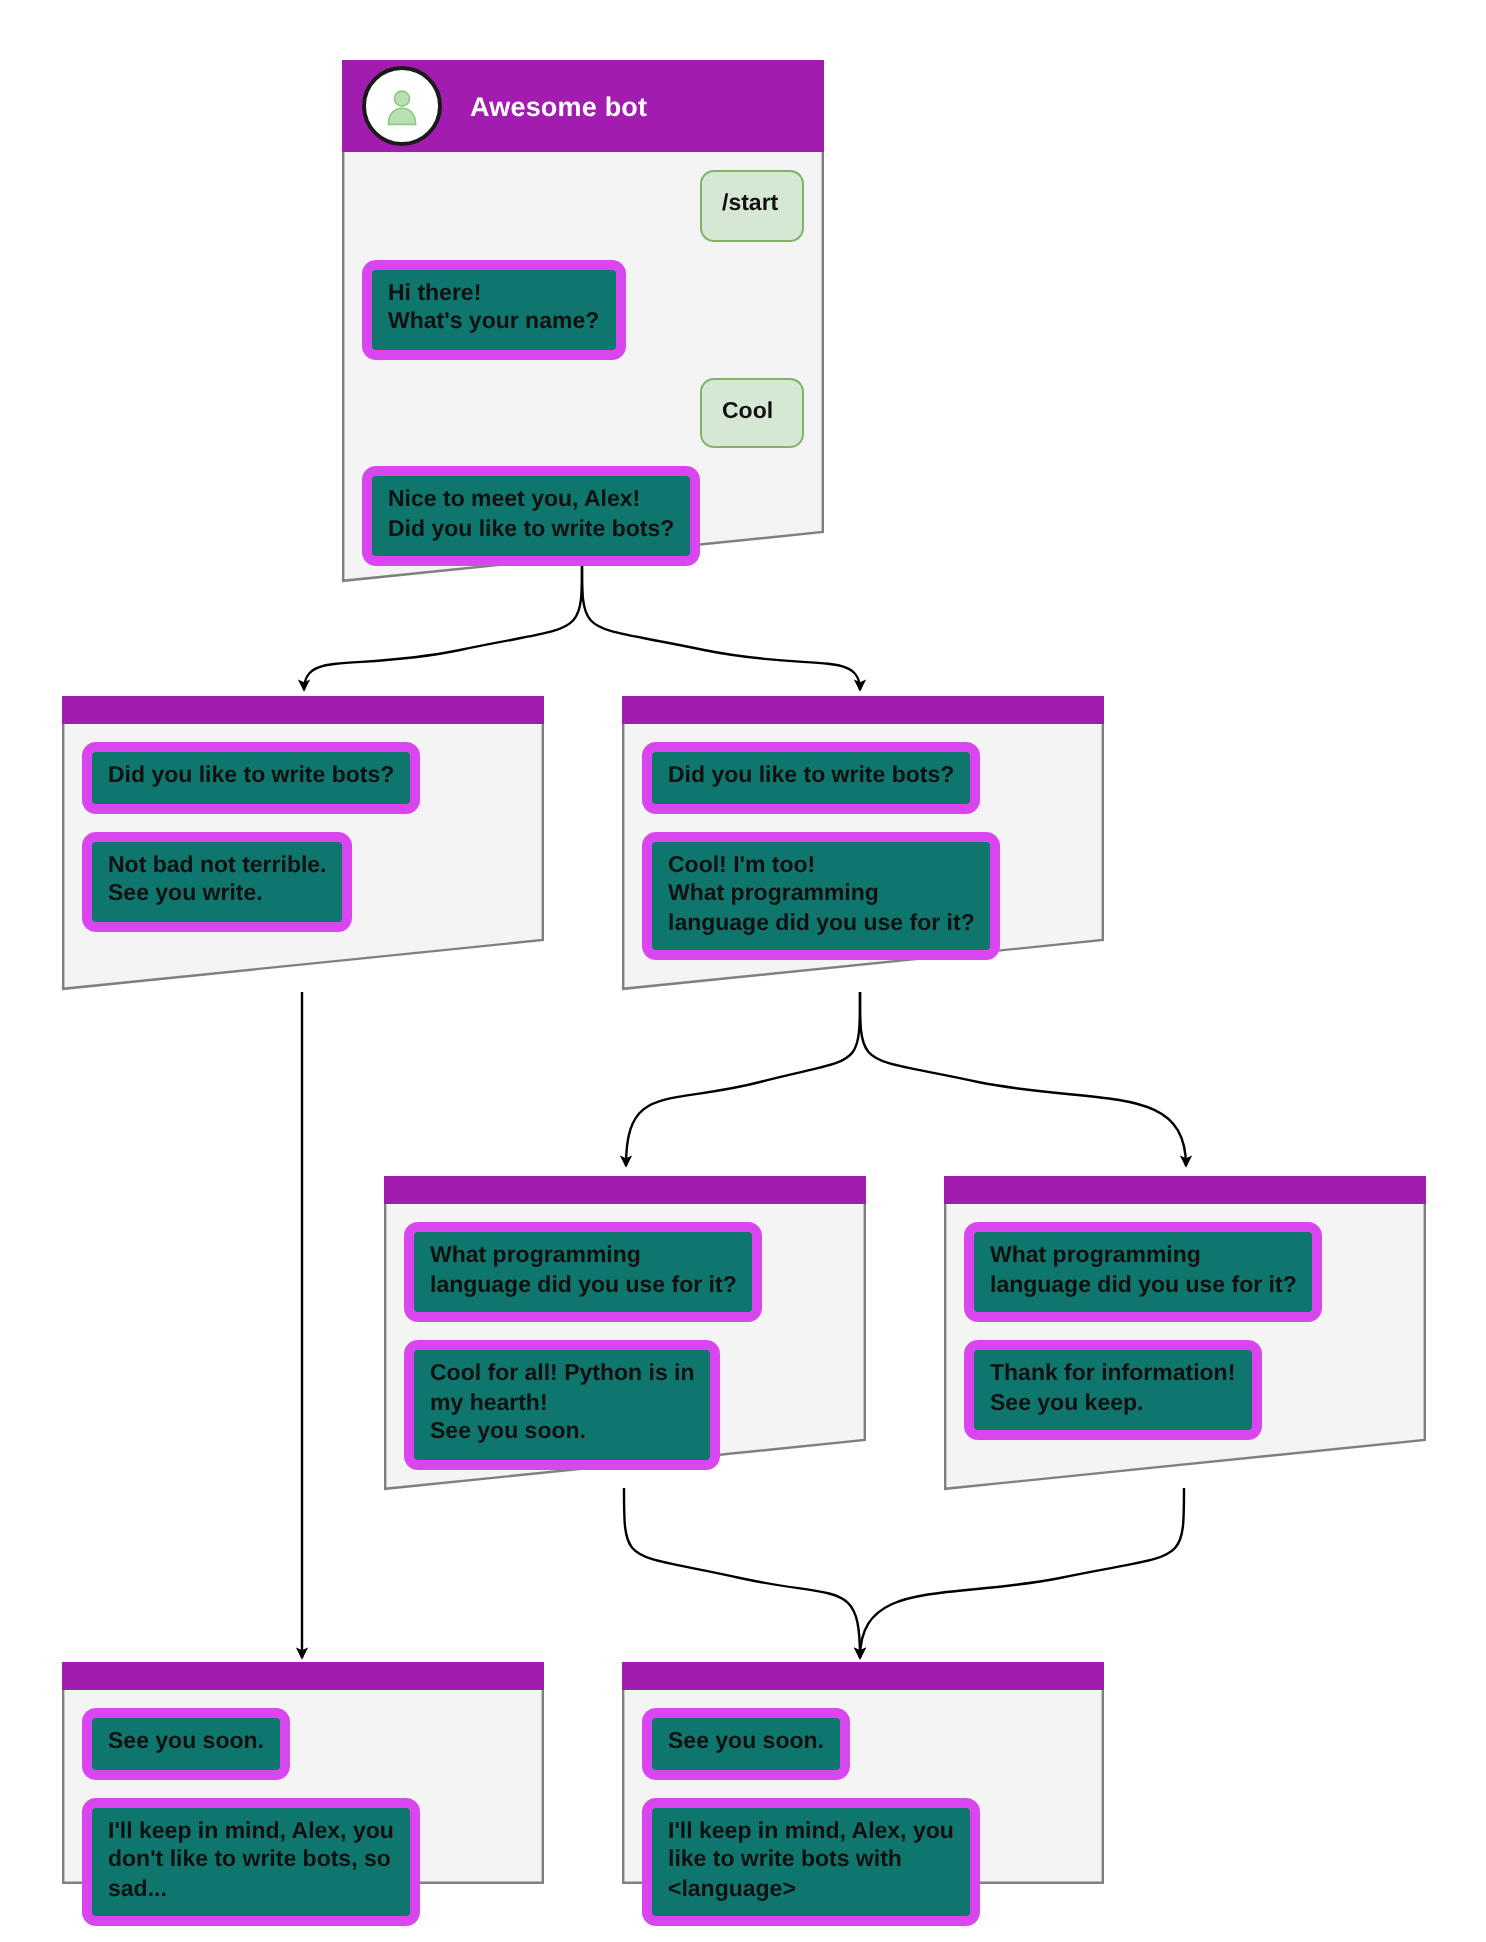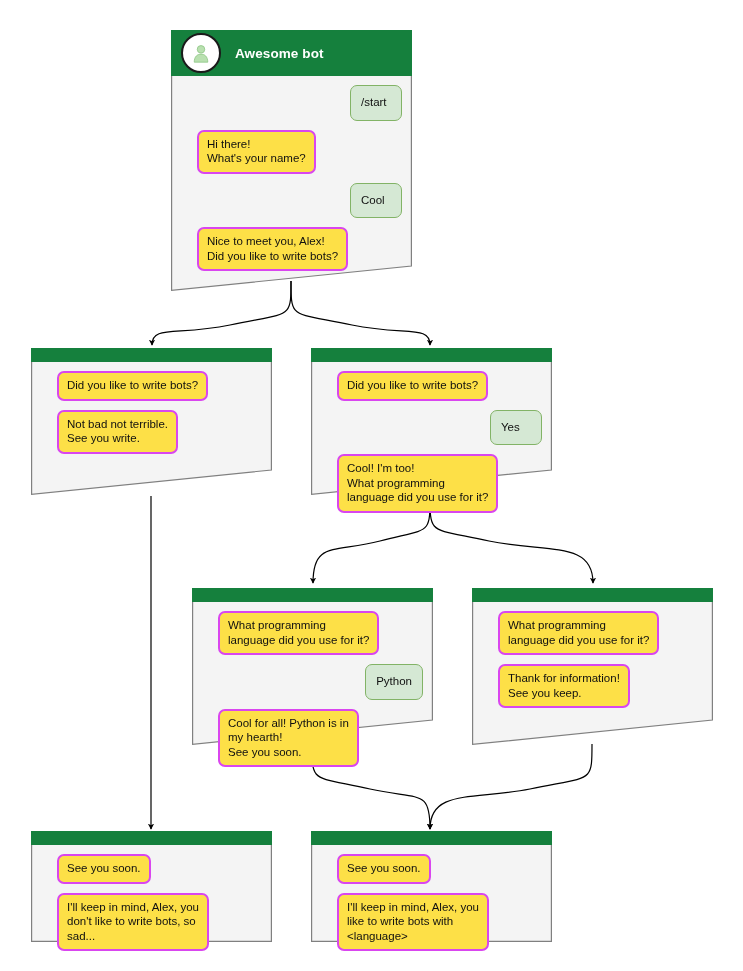--- a/index.html
+++ b/index.html
@@ -45,21 +45,21 @@
   .node-inner {
     position: absolute;
     left: 0; top: 0;
     width: 100%;
     z-index: 1;
   }
   
   .bot-header {
     position: relative;
     height: 46px;
-    background: #15803d;
+    background: #a21caf;
     display: flex;
     align-items: center;
     padding-left: 10px;
     box-sizing: border-box;
   }
   .bot-header.thin {
     height: 14px;
     padding: 0;
   }
   .avatar {
@@ -77,41 +77,42 @@
     color: #ffffff;
     font-size: 13.5px;
     font-weight: bold;
     margin-left: 14px;
     letter-spacing: 0.1px;
     white-space: nowrap;
   }
   
   .chat {
     position: relative;
-    padding: 9px 10px 10px 26px;
-    box-sizing: border-box;
+    padding: 9px 10px 10px 10px;
+    box-sizing: border-box;
+    font-weight: bold;
   }
   .msg-row {
     display: flex;
     margin-bottom: 9px;
   }
   .msg-row.left  { justify-content: flex-start; }
   .msg-row.right { justify-content: flex-end; }
   .bubble {
     border-radius: 7px;
     padding: 5px 8px 6px 8px;
     font-size: 11.5px;
     line-height: 14.5px;
     color: #101010;
     white-space: pre-line;
     box-sizing: border-box;
   }
   .bubble.bot {
-    background: #fde047;
-    border: 2px solid #d946ef;
+    background: #0f766e;
+    border: 5px solid #d946ef;
   }
   .bubble.user {
     background: #d5e8d4;
     border: 1px solid #82b366;
     min-width: 52px;
     text-align: left;
     padding: 9px 10px 10px 10px;
   }
 </style>
 </head>
@@ -195,46 +196,40 @@
   <div class="node" style="left:311px; top:348px; width:241px; height:148px;">
     <svg class="node-shape" viewBox="0 0 241 148" preserveAspectRatio="none">
       <path d="M 0.6,0.6 L 240.4,0.6 L 240.4,122 L 0.6,146.4 Z" fill="#f4f4f4" stroke="#808080" stroke-width="1.2"></path>
     </svg>
     <div class="node-inner">
       <div class="bot-header thin"></div>
       <div class="chat">
         <div class="msg-row left">
           <div class="bubble bot">Did you like to write bots?</div>
         </div>
-        <div class="msg-row right">
-          <div class="bubble user">Yes</div>
-        </div>
         <div class="msg-row left">
           <div class="bubble bot">Cool! I'm too!
 What programming
 language did you use for it?</div>
         </div>
       </div>
     </div>
   </div>
 
   <div class="node" style="left:192px; top:588px; width:241px; height:158px;">
     <svg class="node-shape" viewBox="0 0 241 158" preserveAspectRatio="none">
       <path d="M 0.6,0.6 L 240.4,0.6 L 240.4,132 L 0.6,156.4 Z" fill="#f4f4f4" stroke="#808080" stroke-width="1.2"></path>
     </svg>
     <div class="node-inner">
       <div class="bot-header thin"></div>
       <div class="chat">
         <div class="msg-row left">
           <div class="bubble bot">What programming
 language did you use for it?</div>
         </div>
-        <div class="msg-row right">
-          <div class="bubble user">Python</div>
-        </div>
         <div class="msg-row left">
           <div class="bubble bot">Cool for all! Python is in
 my hearth!
 See you soon.</div>
         </div>
       </div>
     </div>
   </div>
 
   <div class="node" style="left:472px; top:588px; width:241px; height:158px;">

